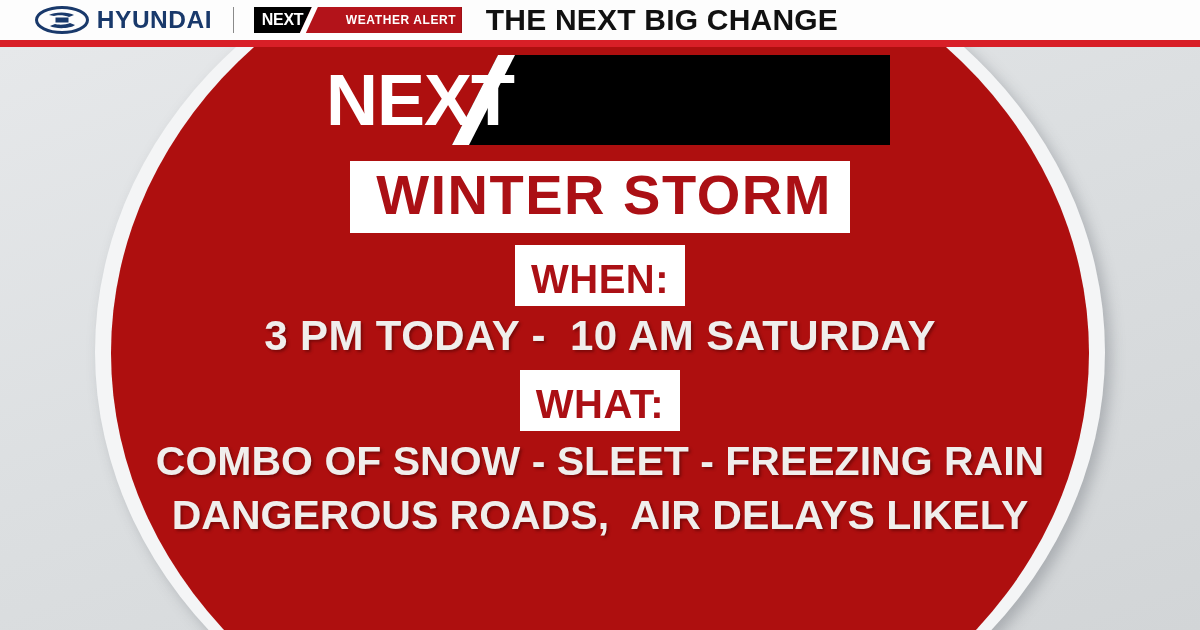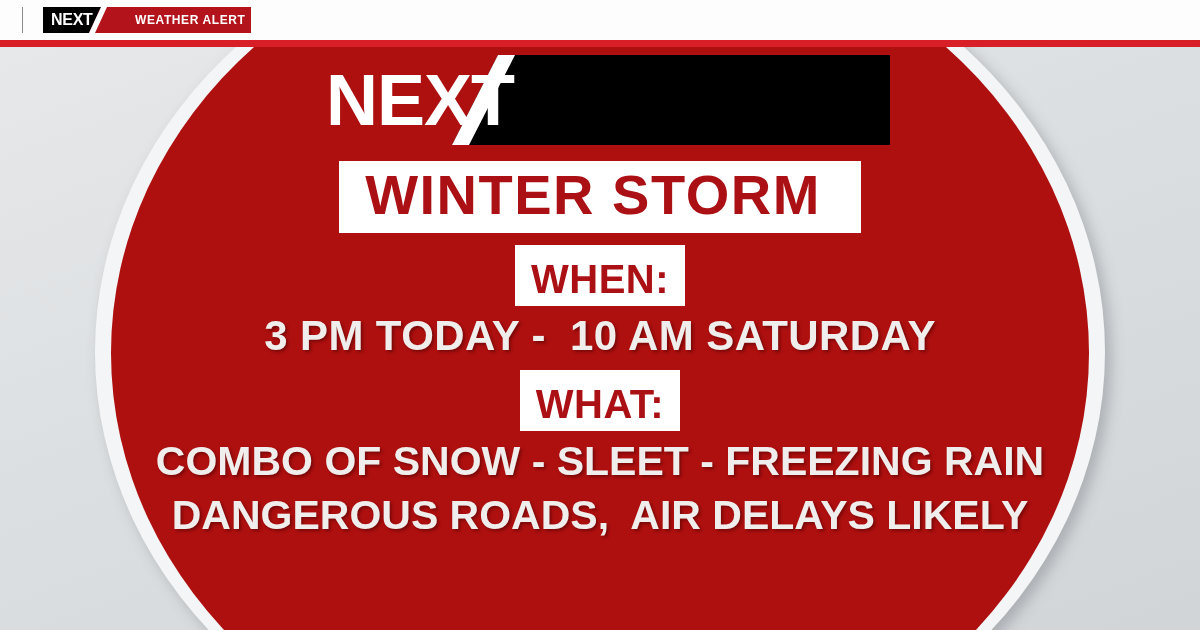--- a/index.html
+++ b/index.html
@@ -194,21 +194,21 @@
     color: #ffffff;
     letter-spacing: 1px;
     line-height: 66px;
     font-family: "Liberation Sans", sans-serif;
   }
 
   
   #storm-banner {
     display: inline-block;
     background: #ffffff;
-    padding: 5px 40px 9px 26px;
+    padding: 5px 18px 9px 26px;
     margin-top: 16px;
   }
   #storm-banner span {
     font-size: 56px;
     font-weight: 700;
     color: #ab1015;
     letter-spacing: 1.5px;
     line-height: 58px;
     display: block;
     white-space: nowrap;
@@ -248,30 +248,40 @@
   }
   .gap-sm { margin-top: 10px; }
 </style>
 </head>
 <body>
 
 <div id="stage">
 
   <div id="topbar">
 
+    <div id="hyundai-block">
+      <svg id="hyundai-mark" viewBox="0 0 108 56">
+        <ellipse cx="54" cy="28" rx="51" ry="25" fill="none" stroke="#19396b" stroke-width="6"></ellipse>
+        <path d="M30 40 C40 46, 70 46, 80 38 L70 34 C62 38, 46 38, 40 36 Z" fill="#19396b"></path>
+        <path d="M28 18 C38 11, 68 11, 78 18 L68 22 C60 18, 44 18, 38 20 Z" fill="#19396b"></path>
+        <rect x="41" y="23" width="26" height="10" fill="#19396b"></rect>
+      </svg>
+      <div id="hyundai-word">HYUNDAI</div>
+    </div>
 
     <div id="topbar-divider"></div>
 
     <div id="nwa-badge">
       <div id="nwa-red"></div>
       <div id="nwa-slash"></div>
       <div id="nwa-next">NEXT</div>
       <div id="nwa-sub">WEATHER ALERT</div>
     </div>
 
+    <div id="headline">THE NEXT BIG CHANGE</div>
   </div>
 
   <div id="red-rule"></div>
 
   <div id="backdrop">
     <div id="ellipse-halo"></div>
     <div id="ellipse-red"></div>
   </div>
 
   <div id="content">

